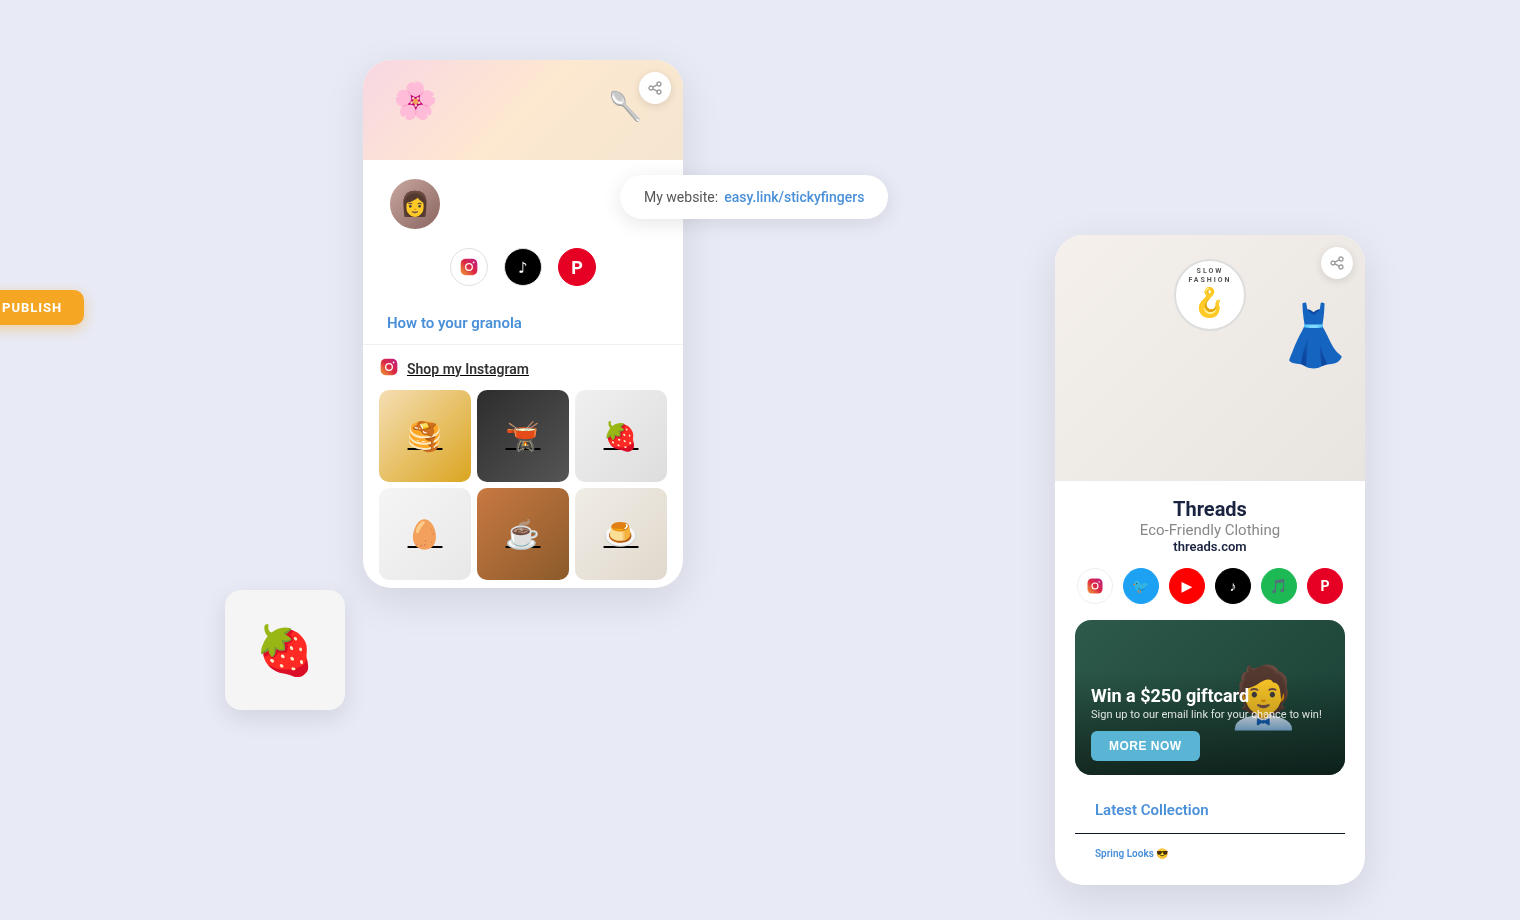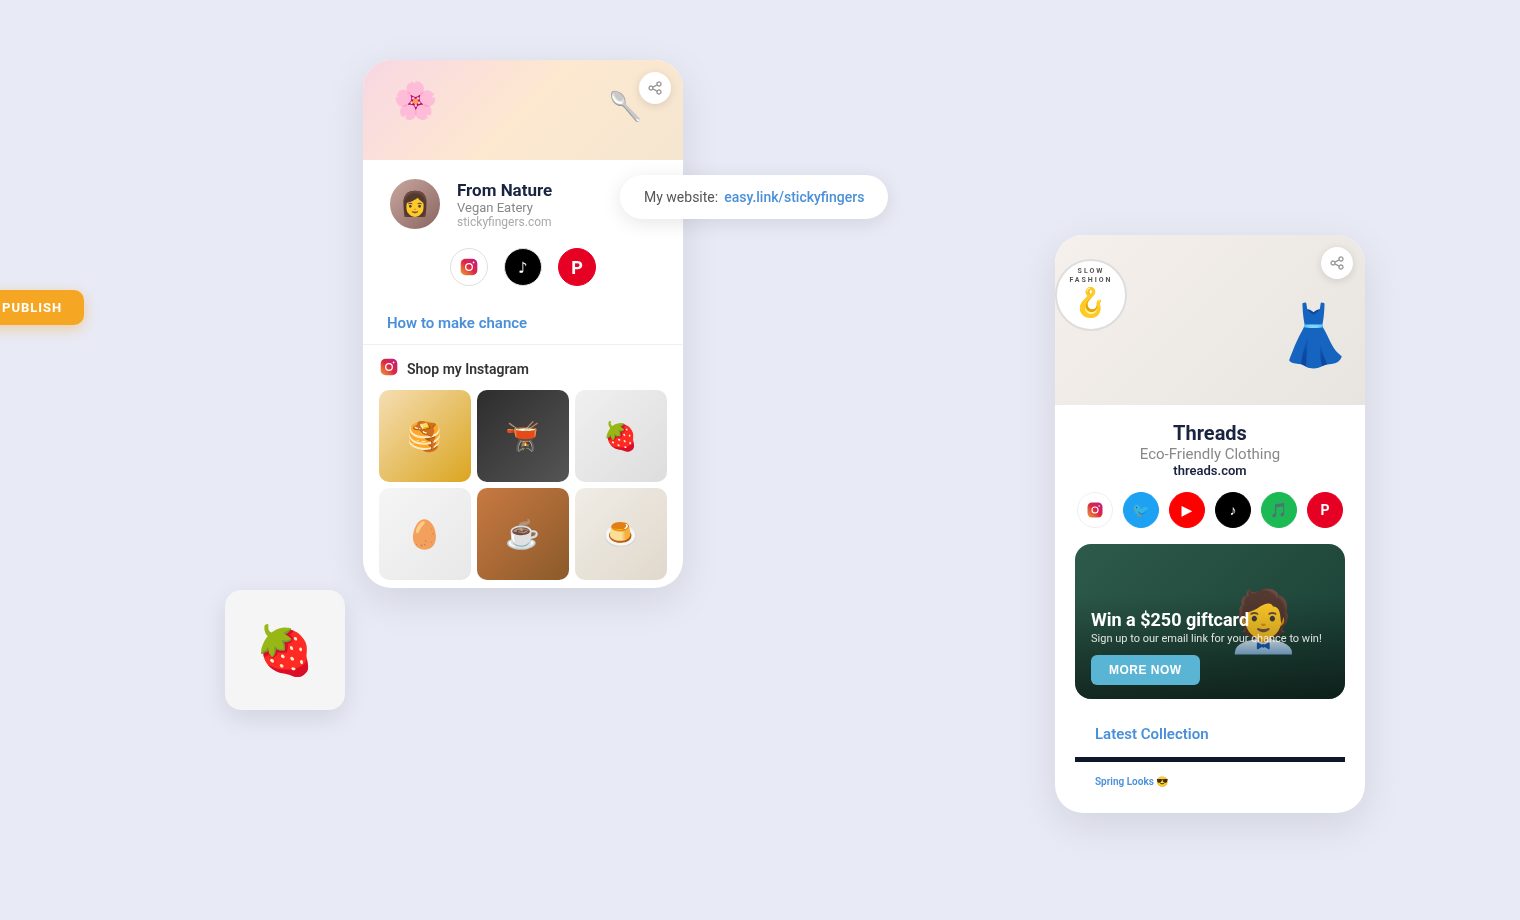--- a/index.html
+++ b/index.html
@@ -208,20 +208,21 @@
       padding: 12px 24px;
       font-size: 15px;
       font-weight: 600;
       color: #4a90d9;
       cursor: pointer;
       border-bottom: 1px solid #f0f0f0;
     }
 
     .instagram-shop-section {
       padding: 12px 16px 8px;
+      text-decoration: underline;
     }
 
     .instagram-shop-title {
       font-size: 14px;
       font-weight: 600;
       color: #333;
       display: flex;
       align-items: center;
       gap: 8px;
       margin-bottom: 10px;
@@ -282,24 +283,25 @@
       width: 310px;
       background: white;
       border-radius: 28px;
       box-shadow: 0 12px 40px rgba(0,0,0,0.10);
       z-index: 5;
       overflow: hidden;
     }
 
     .threads-header {
       position: relative;
-      height: 170px;
+      height: 246px;
       background: linear-gradient(135deg, #f5f0eb, #e8e4e0);
       display: flex;
       flex-direction: column;
+      align-items: center;
       padding-top: 24px;
     }
 
     .threads-logo {
       width: 72px;
       height: 72px;
       border-radius: 50%;
       border: 2px solid #ddd;
       background: white;
       display: flex;
@@ -444,21 +446,21 @@
       justify-content: center;
       font-size: 60px;
     }
 
     .latest-collection-link {
       padding: 14px 20px;
       font-size: 15px;
       font-weight: 600;
       color: #4a90d9;
       cursor: pointer;
-      border-bottom: 5px solid #0f172a;
+      border-bottom: 1px solid #0f172a;
     }
 
     .spring-looks-link {
       padding: 14px 20px;
       font-size: 10px;
       font-weight: 600;
       color: #4a90d9;
       cursor: pointer;
       display: flex;
       align-items: center;
@@ -492,25 +494,20 @@
     <div class="card-left-header-img">
       <div class="share-btn">
         <svg class="share-svg" viewBox="0 0 24 24" stroke-width="2">
           <path d="M8.684 13.342C8.886 12.938 9 12.482 9 12c0-.482-.114-.938-.316-1.342m0 2.684a3 3 0 110-2.684m0 2.684l6.632 3.316m-6.632-6l6.632-3.316m0 0a3 3 0 105.367-2.684 3 3 0 00-5.367 2.684zm0 9.316a3 3 0 105.368 2.684 3 3 0 00-5.368-2.684z"></path>
         </svg>
       </div>
     </div>
 
     <div class="profile-section">
       <div class="profile-avatar">👩</div>
-      <div class="profile-info">
-        <div class="profile-name">From Nature</div>
-        <div class="profile-subtitle">Vegan Eatery</div>
-        <div class="profile-website">stickyfingers.com</div>
-      </div>
     </div>
 
     <div class="social-icons-row">
       <div class="social-icon" style="border-color: #e0e0e0;">
         <svg width="20" height="20" viewBox="0 0 24 24" fill="none">
           <defs>
             <linearGradient id="ig1" x1="0%" y1="100%" x2="100%" y2="0%">
               <stop offset="0%" style="stop-color:#f09433"></stop>
               <stop offset="25%" style="stop-color:#e6683c"></stop>
               <stop offset="50%" style="stop-color:#dc2743"></stop>
@@ -525,21 +522,21 @@
       </div>
       <div class="social-icon" style="border-color: #e0e0e0; background: #000;">
         <span style="color: white; font-size: 16px; font-weight: 700; font-family: monospace;">♪</span>
       </div>
       <div class="social-icon" style="background: #e60023; border-color: #e60023;">
         <span style="color: white; font-weight: 700; font-size: 18px;">P</span>
       </div>
     </div>
 
 
-    <div class="granola-link">How to make chance</div>
+    <div class="granola-link">How to your granola</div>
 
     <div class="instagram-shop-section">
       <div class="instagram-shop-title">
         <span>
           <svg width="20" height="20" viewBox="0 0 24 24" fill="none">
             <rect x="2" y="2" width="20" height="20" rx="6" fill="url(#ig1)"></rect>
             <circle cx="12" cy="12" r="4" stroke="white" stroke-width="1.5" fill="none"></circle>
             <circle cx="17.5" cy="6.5" r="1" fill="white"></circle>
           </svg>
         </span>

